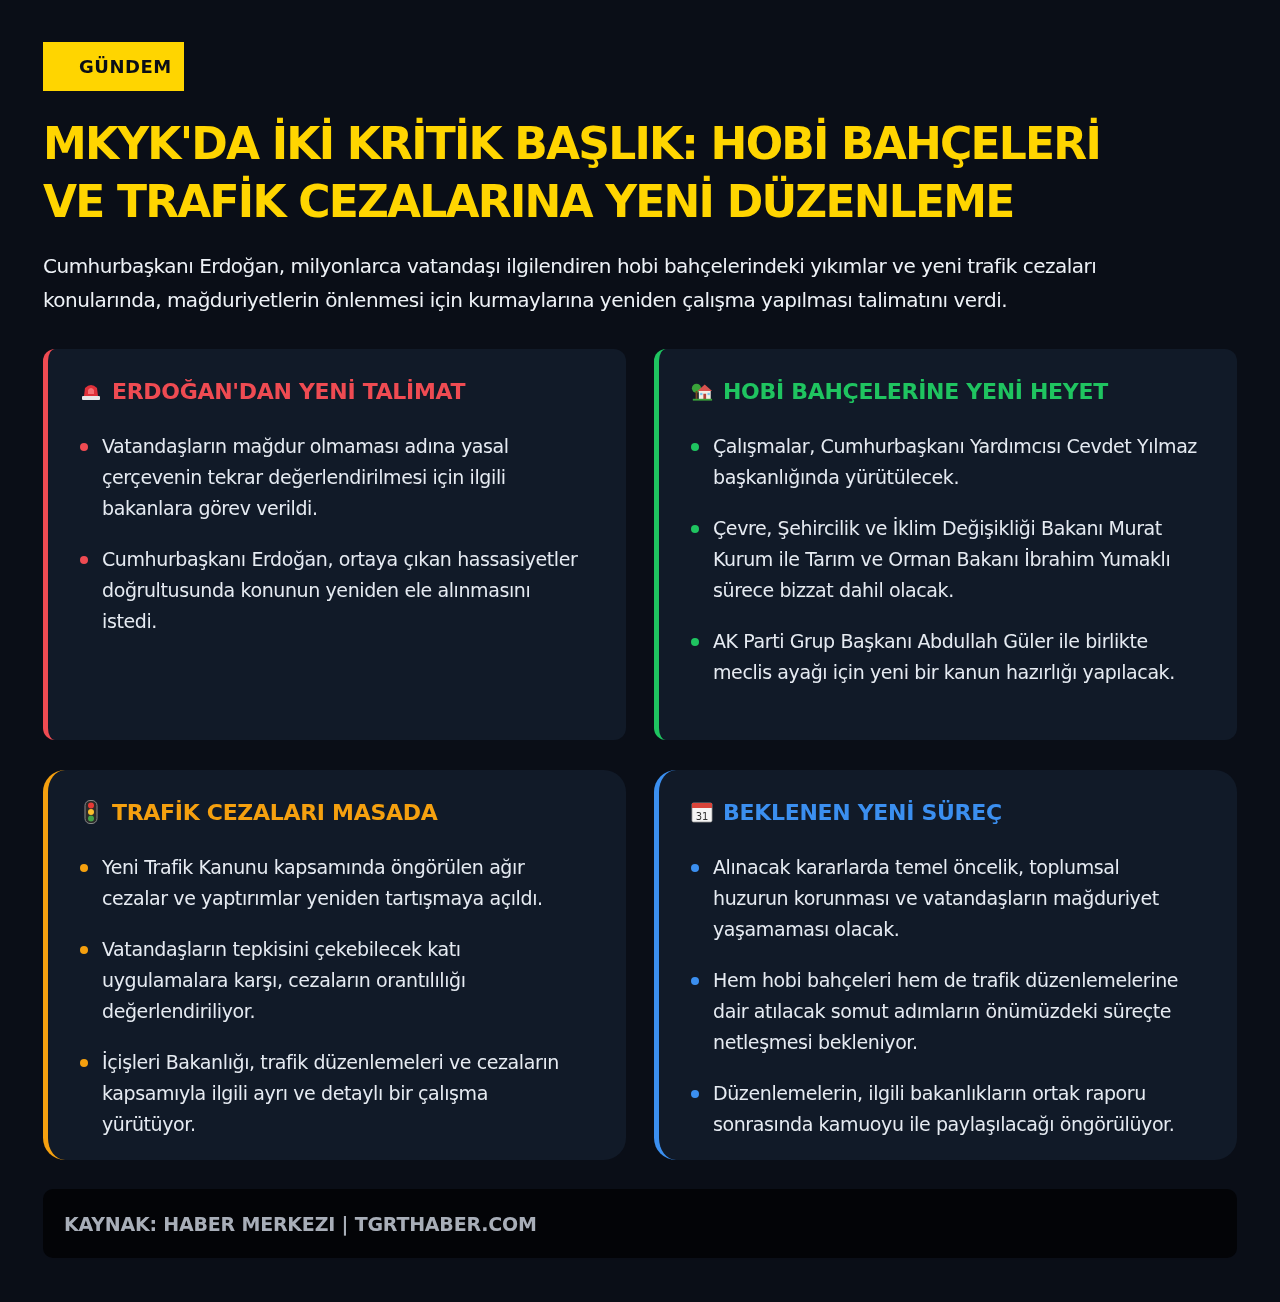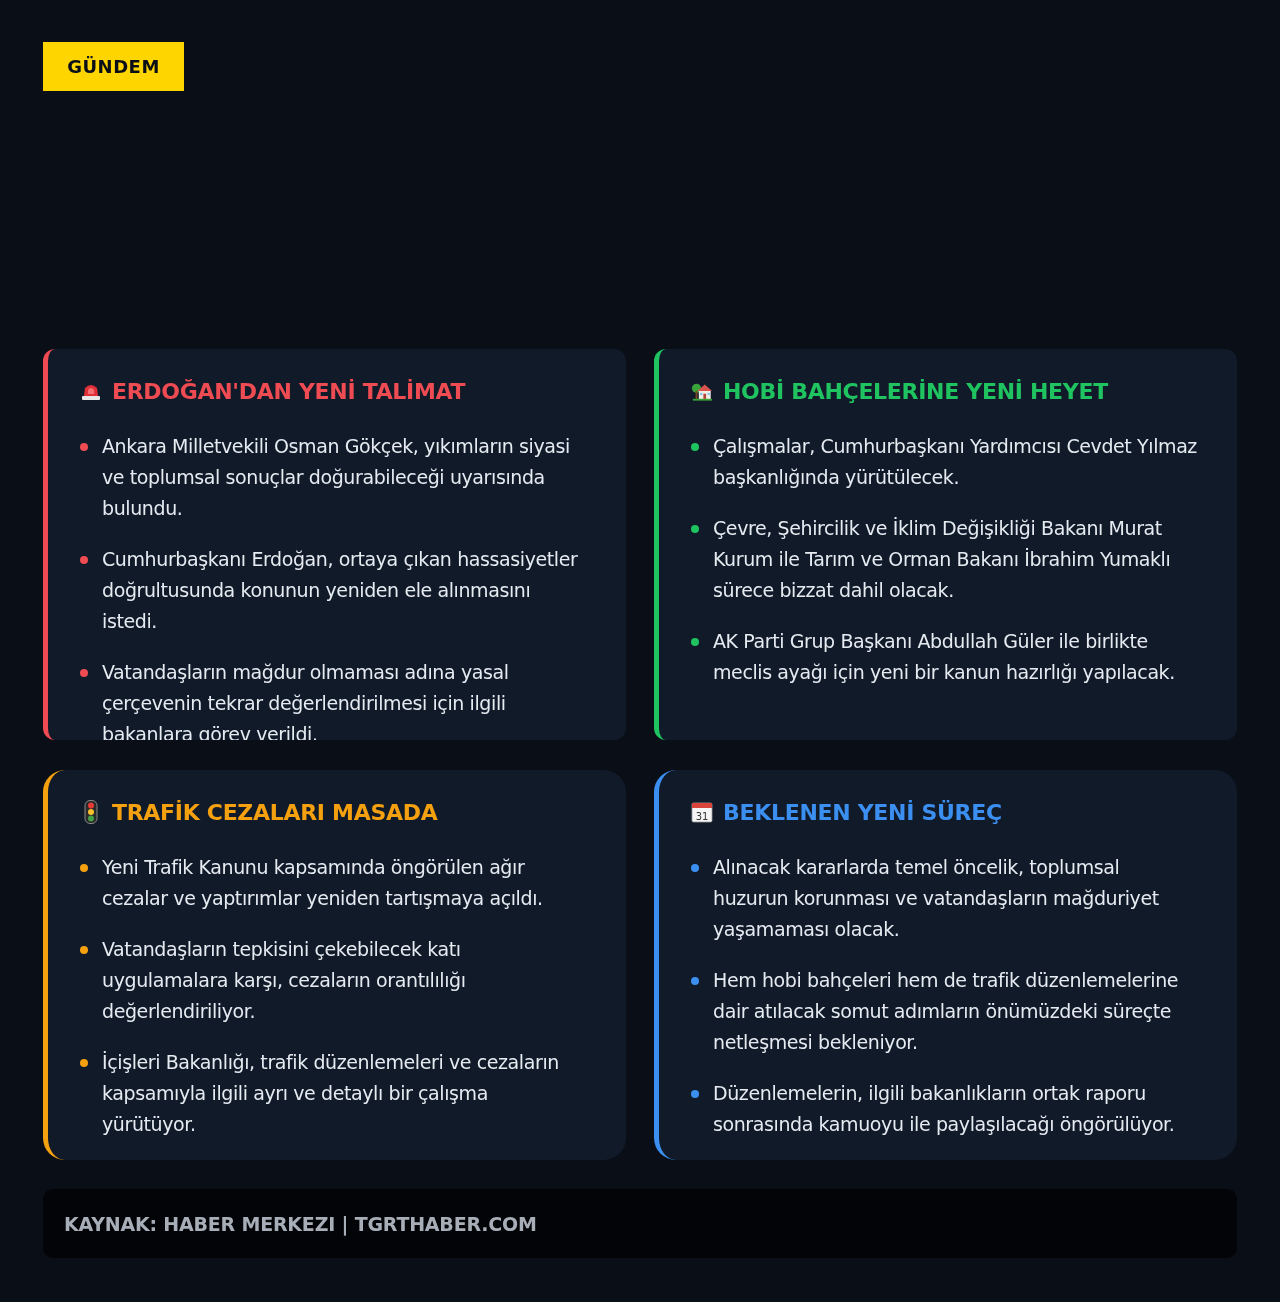--- a/index.html
+++ b/index.html
@@ -23,21 +23,21 @@
     .badge {
       display: inline-block;
       background: #ffd500;
       color: #0a0e17;
       font-family: "DejaVu Sans", sans-serif;
       font-weight: 700;
       font-size: 18px;
       letter-spacing: 0.5px;
       height: 49px;
       line-height: 49px;
-      padding: 0 24px;
+      padding: 0 36px;
       width: 141px;
       text-align: center;
     }
     .title {
       margin-top: 24px;
       color: #ffd500;
       font-family: "DejaVu Sans", sans-serif;
       font-weight: 700;
       font-size: 44px;
       line-height: 58px;
@@ -133,38 +133,39 @@
       font-weight: 700;
       font-size: 19px;
       letter-spacing: -0.2px;
     }
   </style>
 </head>
 <body>
 
 <div class="page">
   <div class="badge">GÜNDEM</div>
+  <h1 class="title">MKYK'DA İKİ KRİTİK BAŞLIK: HOBİ BAHÇELERİ VE TRAFİK CEZALARINA YENİ DÜZENLEME</h1>
+  <p class="lead">Cumhurbaşkanı Erdoğan, milyonlarca vatandaşı ilgilendiren hobi bahçelerindeki yıkımlar ve yeni trafik cezaları konularında, mağduriyetlerin önlenmesi için kurmaylarına yeniden çalışma yapılması talimatını verdi.</p>
 
   <div class="grid">
 
     <section class="card r1" style="--accent:#ef4b52;">
       <div class="card-head">
         <span class="card-icon">
           <svg width="22" height="22" viewBox="0 0 22 22">
             <rect x="2" y="16" width="18" height="4" rx="1" fill="#e8e8e8"></rect>
             <path d="M4 16 L5 8 Q11 2 17 8 L18 16 Z" fill="#e0313a"></path>
             <path d="M8 10 Q11 6 14 10 L14 14 L8 14 Z" fill="#ff8a8a" opacity="0.7"></path>
           </svg>
         </span>
         <span class="card-title">ERDOĞAN'DAN YENİ TALİMAT</span>
       </div>
       <ul class="items">
-        <li>Ankara Milletvekili Osman Gökçek, yıkımların siyasi ve toplumsal sonuçlar doğurabileceği uyarısında bulundu.</li>
+        <li>Vatandaşların mağdur olmaması adına yasal çerçevenin tekrar değerlendirilmesi için ilgili bakanlara görev verildi.</li>
         <li>Cumhurbaşkanı Erdoğan, ortaya çıkan hassasiyetler doğrultusunda konunun yeniden ele alınmasını istedi.</li>
-        <li>Vatandaşların mağdur olmaması adına yasal çerçevenin tekrar değerlendirilmesi için ilgili bakanlara görev verildi.</li>
       </ul>
     </section>
 
     <section class="card r1" style="--accent:#1fc460;">
       <div class="card-head">
         <span class="card-icon">
           <svg width="24" height="24" viewBox="0 0 24 24">
             <circle cx="6" cy="9" r="5" fill="#3aa33a"></circle>
             <rect x="5" y="12" width="2" height="9" fill="#7a4a20"></rect>
             <path d="M7 12 L15 5 L23 12 Z" fill="#d9534f"></path>

